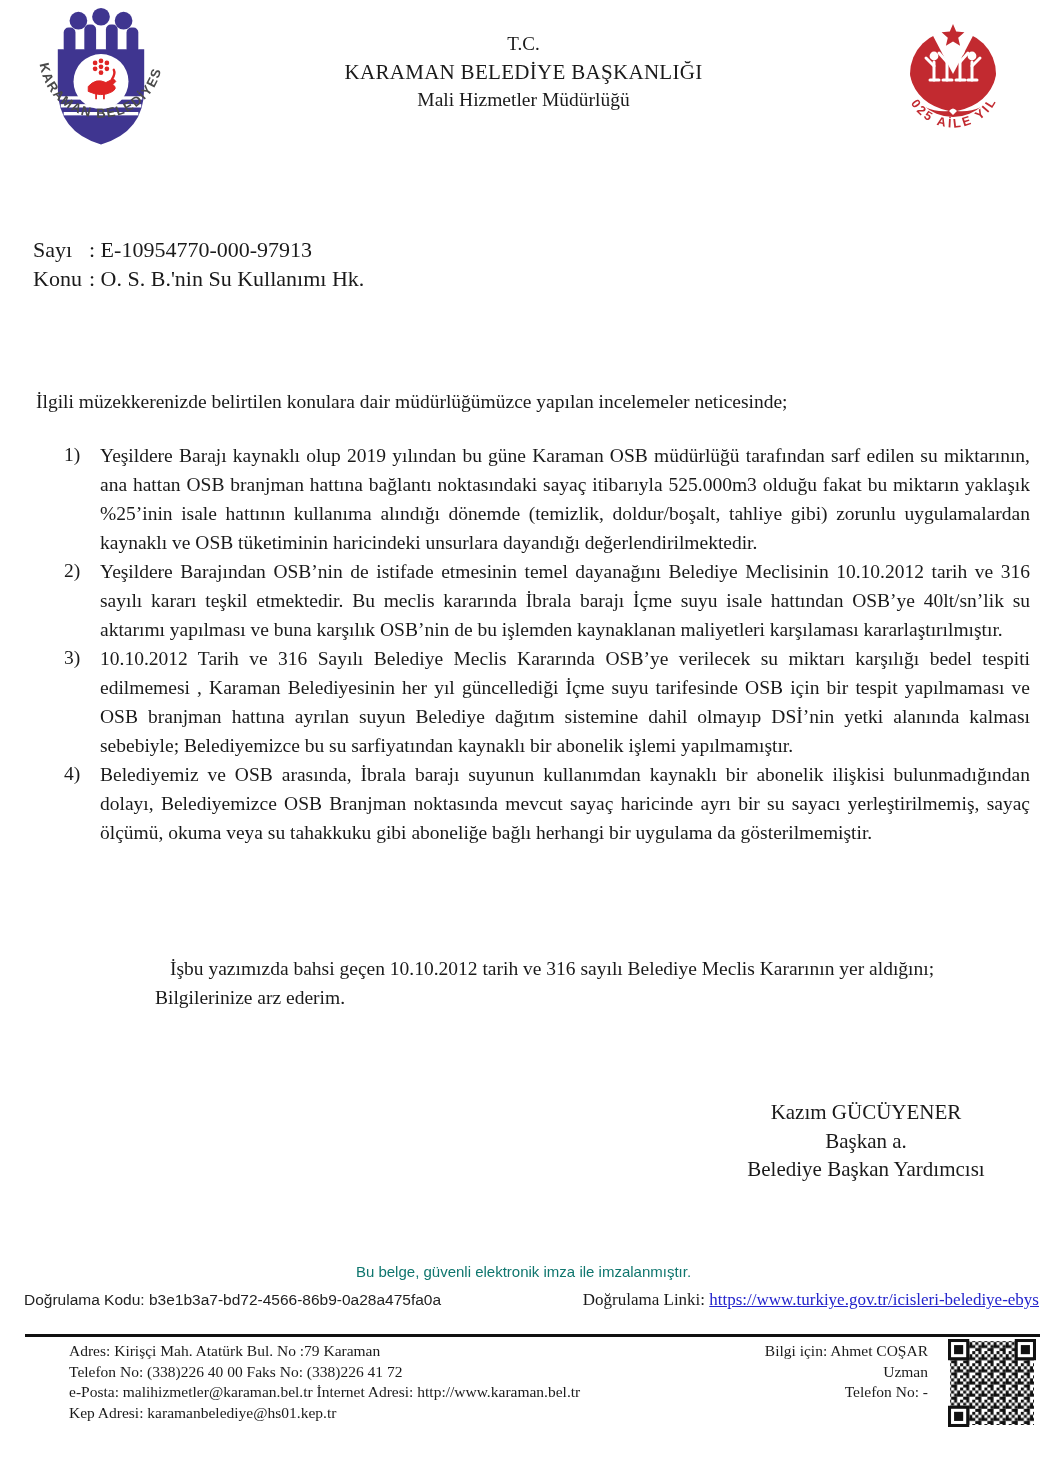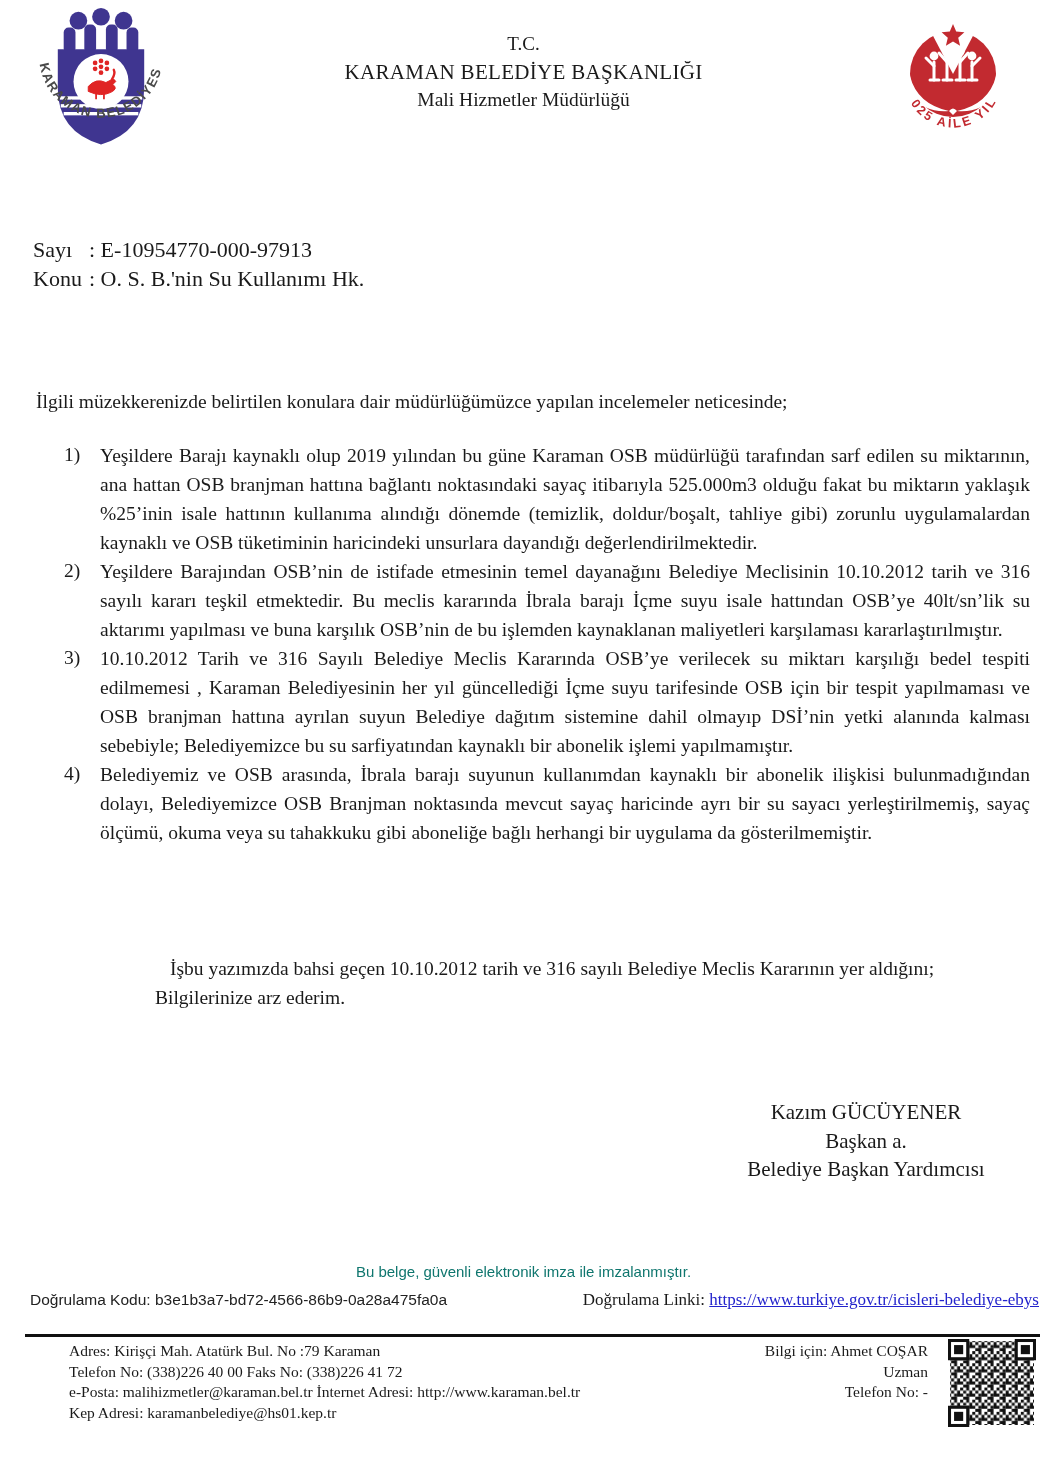--- a/index.html
+++ b/index.html
@@ -30,21 +30,21 @@
   .item .txt{flex:1;text-align:justify;text-align-last:left;line-height:29px;}
   .closing{position:absolute;left:36px;top:955px;width:994px;font-size:19.5px;line-height:28.5px;}
   .closing .p1{text-indent:134px;margin:0;text-align:justify;text-align-last:left;}
   .closing .p2{margin:0 0 0 119px;}
   
   .signature{position:absolute;left:690px;top:1086px;width:352px;text-align:center;
              font-size:21px;line-height:28.5px;margin-top:12px;}
   
   .esign-notice{position:absolute;left:0;right:0;top:1263px;text-align:center;
      font-family:"Liberation Sans","DejaVu Sans",sans-serif;font-size:15px;color:#0f766e;}
-  .verify-row{position:absolute;left:30px;right:8px;top:1290px;display:flex;
+  .verify-row{position:absolute;left:24px;right:8px;top:1290px;display:flex;
      justify-content:space-between;align-items:baseline;}
   .verify-code{font-family:"Liberation Sans","DejaVu Sans",sans-serif;font-size:15.5px;color:#222;}
   .verify-link-wrap{font-size:17px;}
   .verify-link{color:#2323cc;text-decoration:underline;}
   
   .footer-rule{position:absolute;left:25px;top:1334px;width:1015px;height:3px;background:#101010;}
   .footer-left{position:absolute;left:33px;top:1341px;font-size:15.5px;line-height:20.5px;margin-left:36px;}
   .footer-right{position:absolute;left:690px;top:1341px;width:238px;text-align:right;
                 font-size:15.5px;line-height:20.5px;}
   .qr{position:absolute;left:948px;top:1339px;width:88px;height:88px;}

